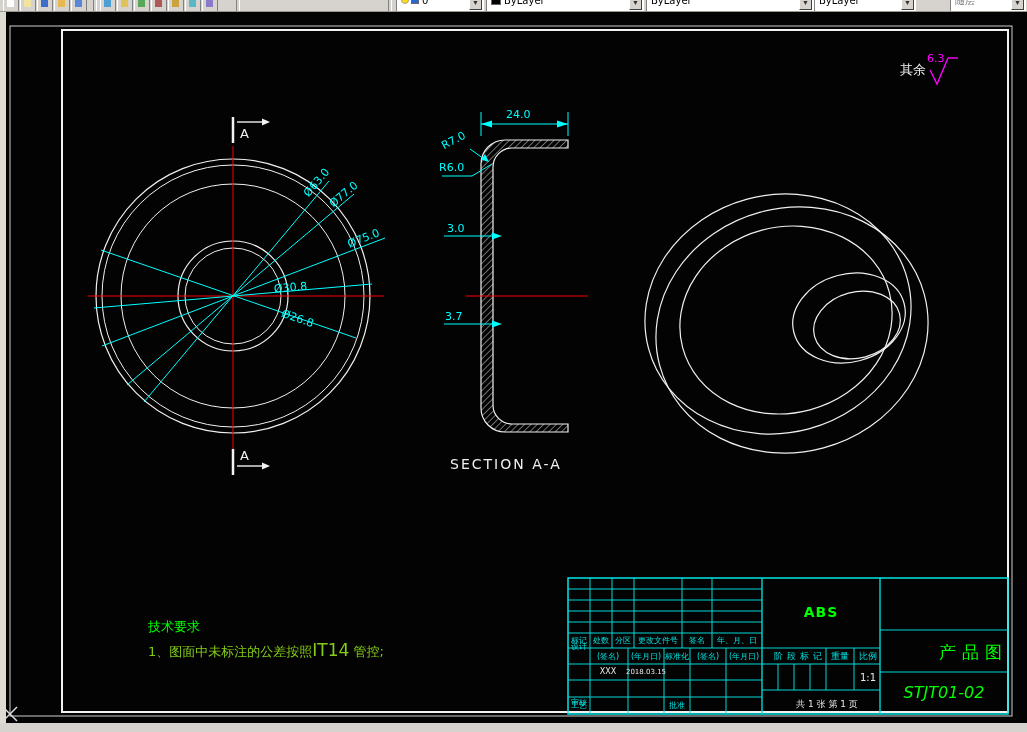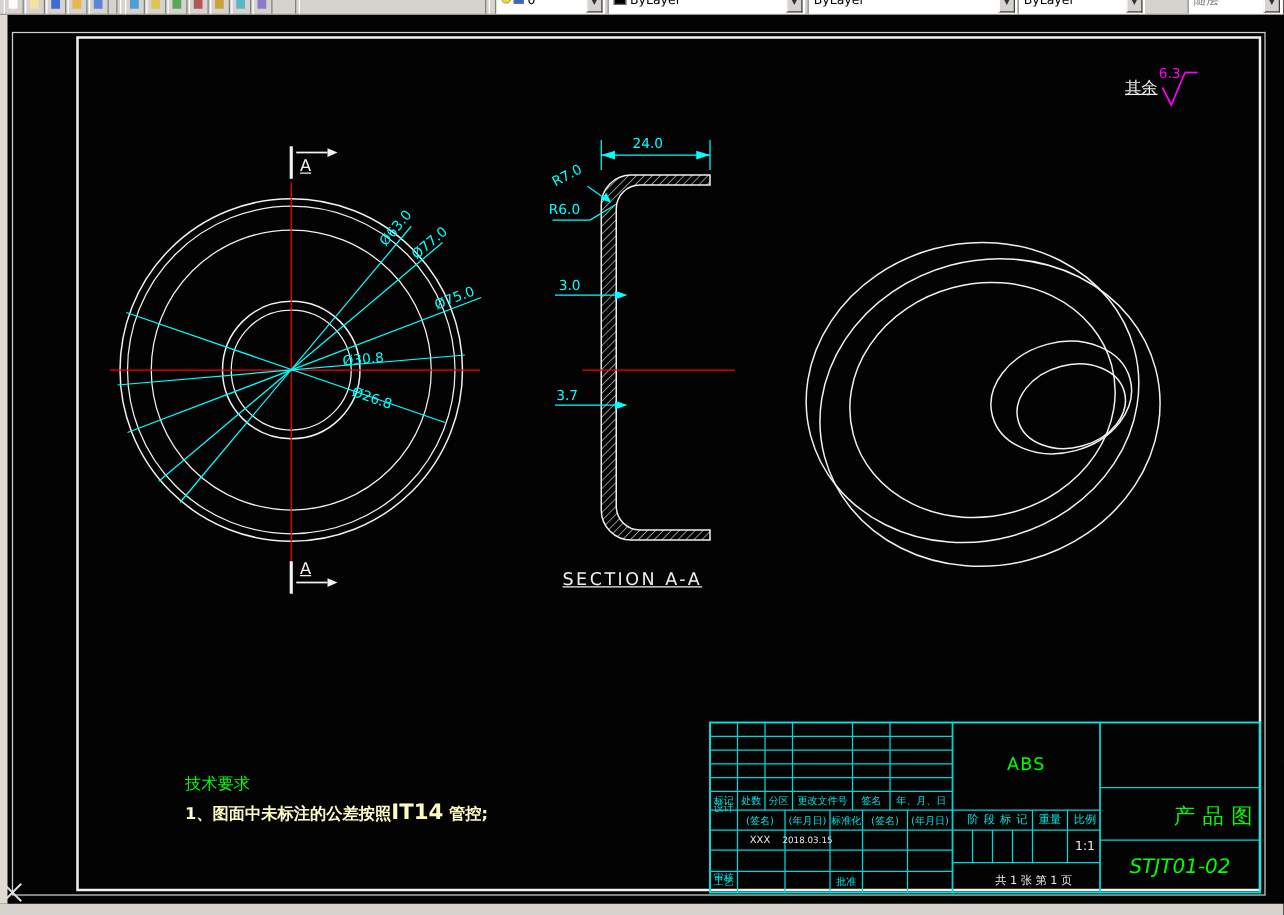--- a/index.html
+++ b/index.html
@@ -25,26 +25,26 @@
   .tb-dd{position:absolute;right:1px;top:1px;bottom:1px;width:13px;background:#d6d3ce;
          border:1px solid;border-color:#fff #404040 #404040 #fff;
          font-size:7px;color:#333;text-align:center;line-height:13px;padding:0;}
   #left-edge{position:absolute;left:0;top:11px;width:6px;height:712px;background:#dedbd4;z-index:4;}
   #bottom-edge{position:absolute;left:0;top:723px;width:1027px;height:9px;background:#d6d3ce;z-index:4;}
   
   #canvas{position:absolute;left:6px;top:11px;width:1021px;height:712px;background:#030303;}
   #geom{position:absolute;left:0;top:0;z-index:1;}
   .lbl{position:absolute;z-index:2;white-space:nowrap;}
   .dim{color:#00ffff;font-size:11px;}
-  .wtxt{color:#f0f0f0;text-decoration:underline;}
+  .wtxt{color:#f0f0f0;}
   .gtxt{color:#00ff00;}
   .mtxt{color:#ff00ff;}
   .tbl{color:#00e0e0;font-size:8px;text-align:center;line-height:9px;}
   .tblw{color:#e8e8e8;text-align:center;}
-  .note-line{font-size:13px;color:#fef9c3;font-weight:bold;}
+  .note-line{font-size:13px;color:#84cc16;}
   .note-line .big{font-size:17px;}
 </style>
 </head>
 <body>
 <div id="app">
 
   <div id="toolbar">
     <div class="tb-icon" style="left:3px">
         <span class="chip" style="background:#fdfdfd"></span>
       </div>
@@ -264,21 +264,21 @@
   <div class="lbl tbl" style="left:688px;top:652px;width:40px">(签名)</div>
   <div class="lbl tbl" style="left:724px;top:652px;width:40px">(年月日)</div>
 
   <div class="lbl tblw" style="left:588px;top:667px;width:40px;font-size:8px">XXX</div>
   <div class="lbl tblw" style="left:624px;top:668px;width:44px;font-size:7px">2018.03.15</div>
 
   <div class="lbl tbl" style="left:566px;top:698px;width:26px">审核</div>
   <div class="lbl tbl" style="left:566px;top:701px;width:26px">工艺</div>
   <div class="lbl tbl" style="left:662px;top:701px;width:30px">批准</div>
 
-  <div class="lbl gtxt" style="left:762px;top:604px;width:118px;text-align:center;font-size:14px;font-weight:normal;letter-spacing:1px">ABS</div>
+  <div class="lbl gtxt" style="left:762px;top:604px;width:118px;text-align:center;font-size:14px;font-weight:bold;letter-spacing:1px">ABS</div>
   <div class="lbl tbl" style="left:762px;top:652px;width:76px;letter-spacing:4px;font-size:9px">阶段标记</div>
   <div class="lbl tbl" style="left:824px;top:652px;width:32px;font-size:9px">重量</div>
   <div class="lbl tbl" style="left:852px;top:652px;width:32px;font-size:9px">比例</div>
   <div class="lbl tblw" style="left:852px;top:672px;width:32px;font-size:10px">1:1</div>
   <div class="lbl tblw" style="left:762px;top:698px;width:130px;font-size:9px">共 1 张  第 1 页</div>
 
   <div class="lbl gtxt" style="left:880px;top:641px;width:128px;text-align:right;font-size:17px;letter-spacing:6px">产品图</div>
   <div class="lbl gtxt" style="left:880px;top:683px;width:128px;text-align:center;font-size:16px;font-style:italic">STJT01-02</div>
 
 </div>

